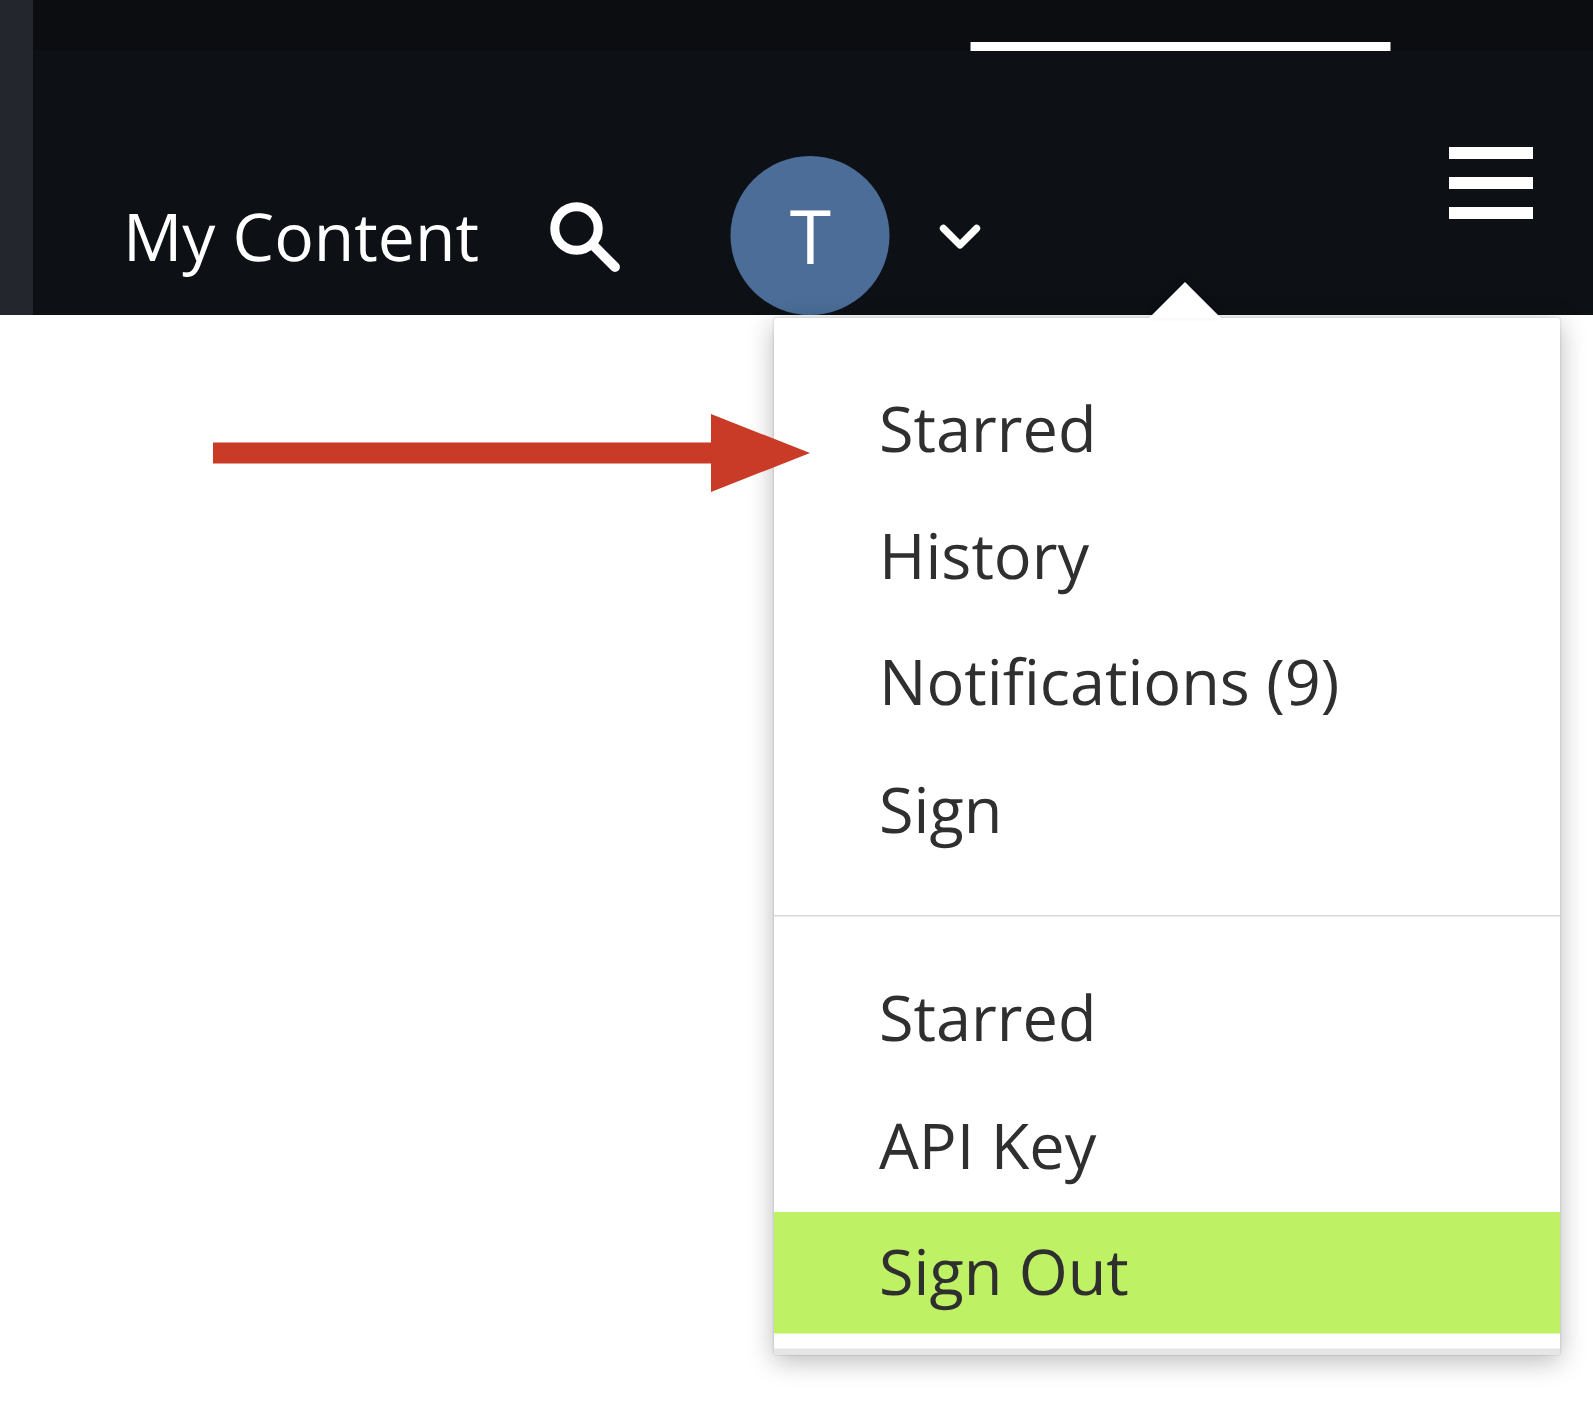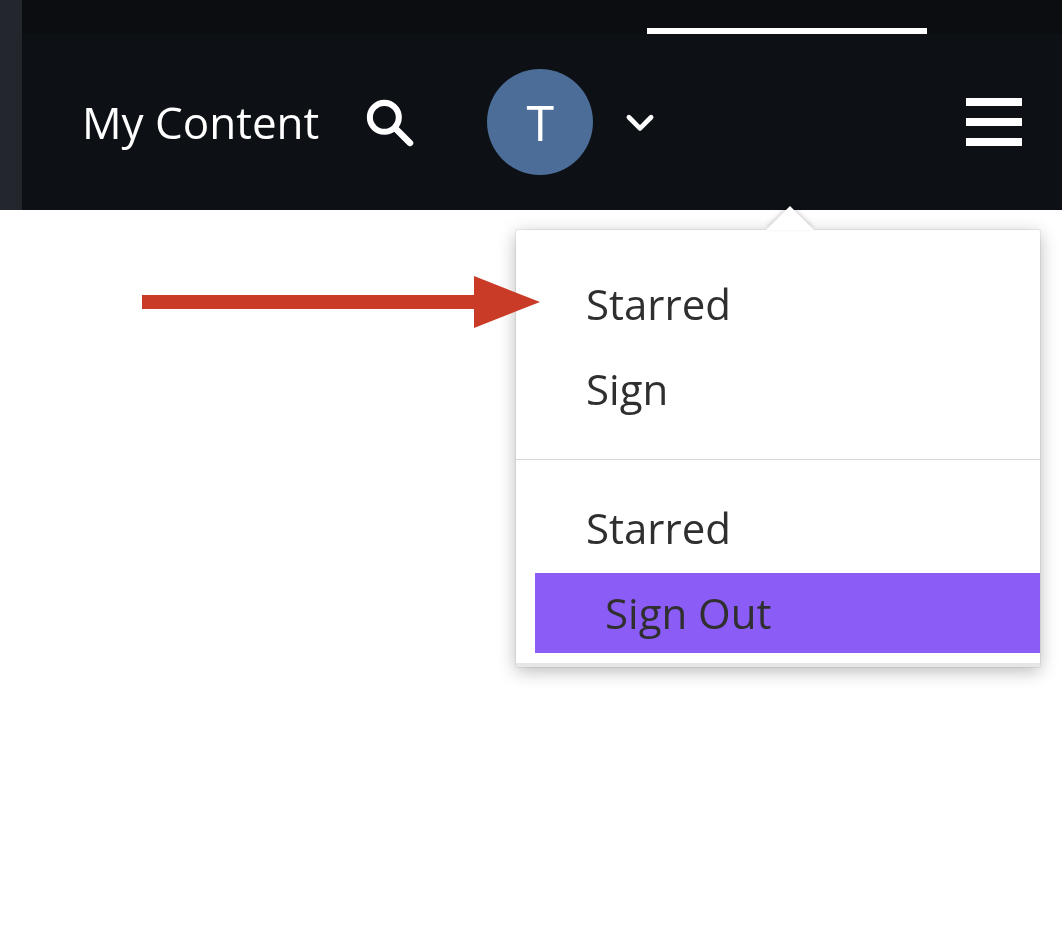--- a/index.html
+++ b/index.html
@@ -38,21 +38,21 @@
     background: #ffffff;
   }
 
   
   .navbar {
     width: 100%;
     height: 176px;
     background: #0d1116;
     position: relative;
     display: flex;
-    align-items: center;
+    align-items: flex-end;
   }
   .navbar::before {
     content: "";
     position: absolute;
     left: 0;
     top: 0;
     width: 22px;
     height: 100%;
     background: #23272d;
   }
@@ -115,21 +115,21 @@
   .content {
     position: relative;
     width: 100%;
     height: calc(948px - 34px - 176px);
     background: #ffffff;
   }
 
   .dropdown-wrap {
     position: absolute;
     left: 516px;
-    top: 20px;
+    top: 2px;
     width: 524px;
   }
   .dropdown-arrow {
     position: absolute;
     top: -24px;
     left: 250px;
     width: 0;
     height: 0;
     border-left: 24px solid transparent;
     border-right: 24px solid transparent;
@@ -148,22 +148,21 @@
   }
   .dropdown-item {
     padding: 14px 70px 14px 70px;
     font-size: 42px;
     color: #2f2f2f;
     line-height: 1.25;
     cursor: pointer;
   }
   .dropdown-item + .dropdown-item { margin-top: 4px; }
   .dropdown-item.hover {
-    background: #8b5cf6;
-    margin-left: 19px;
+    background: #bef264;
   }
   .divider {
     height: 1px;
     background: #d8d8d8;
     margin: 30px 0 28px 0;
   }
   .dropdown-bottom-line {
     height: 4px;
     background: #e6e6e6;
     margin-top: 10px;
@@ -218,27 +217,30 @@
 </div>
 
 <div class="content">
 
   <div class="dropdown-wrap">
     <div class="dropdown-arrow"></div>
     <div class="dropdown">
 
       <div class="dropdown-section">
         <div class="dropdown-item">Starred</div>
+        <div class="dropdown-item">History</div>
+        <div class="dropdown-item">Notifications (9)</div>
         <div class="dropdown-item">Sign</div>
       </div>
 
       <div class="divider"></div>
 
       <div class="dropdown-section">
         <div class="dropdown-item">Starred</div>
+        <div class="dropdown-item">API Key</div>
         <div class="dropdown-item hover">Sign Out</div>
       </div>
 
       <div class="dropdown-bottom-line"></div>
     </div>
   </div>
 
   <div class="annotation-arrow">
     <svg width="406" height="60" viewBox="0 0 406 60">
       <line x1="4" y1="30" x2="340" y2="30" stroke="#c93a27" stroke-width="14"></line>

